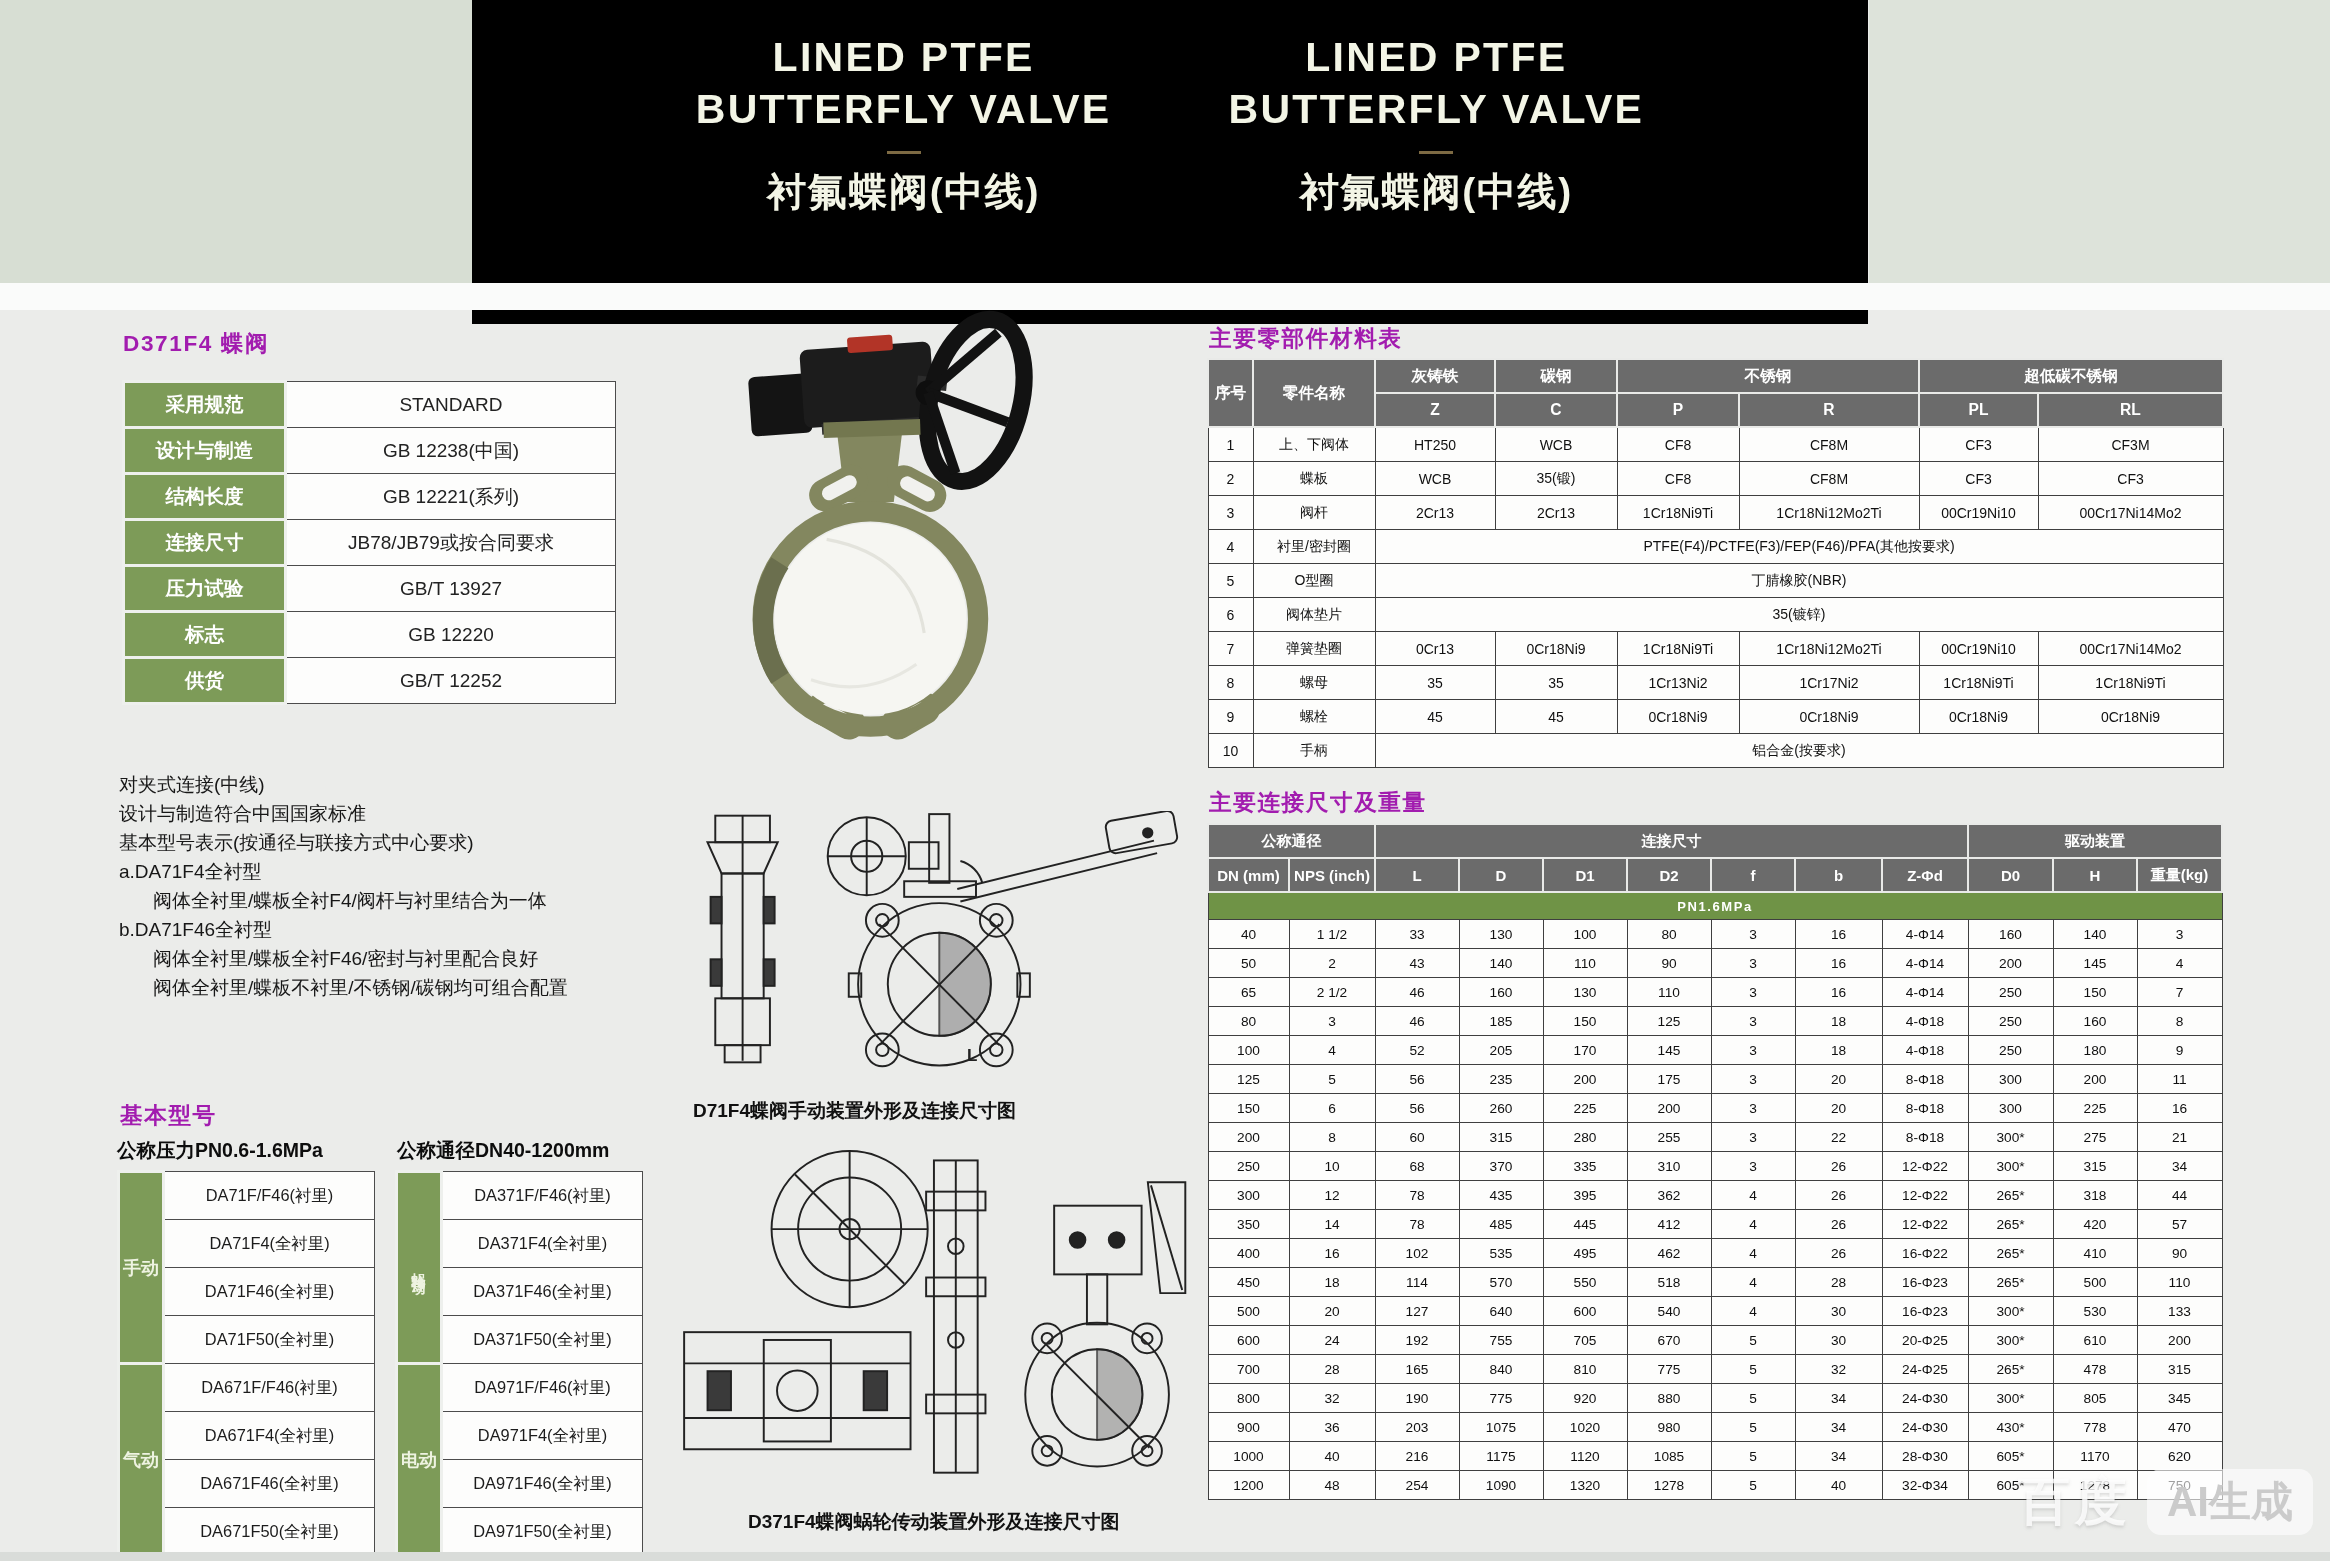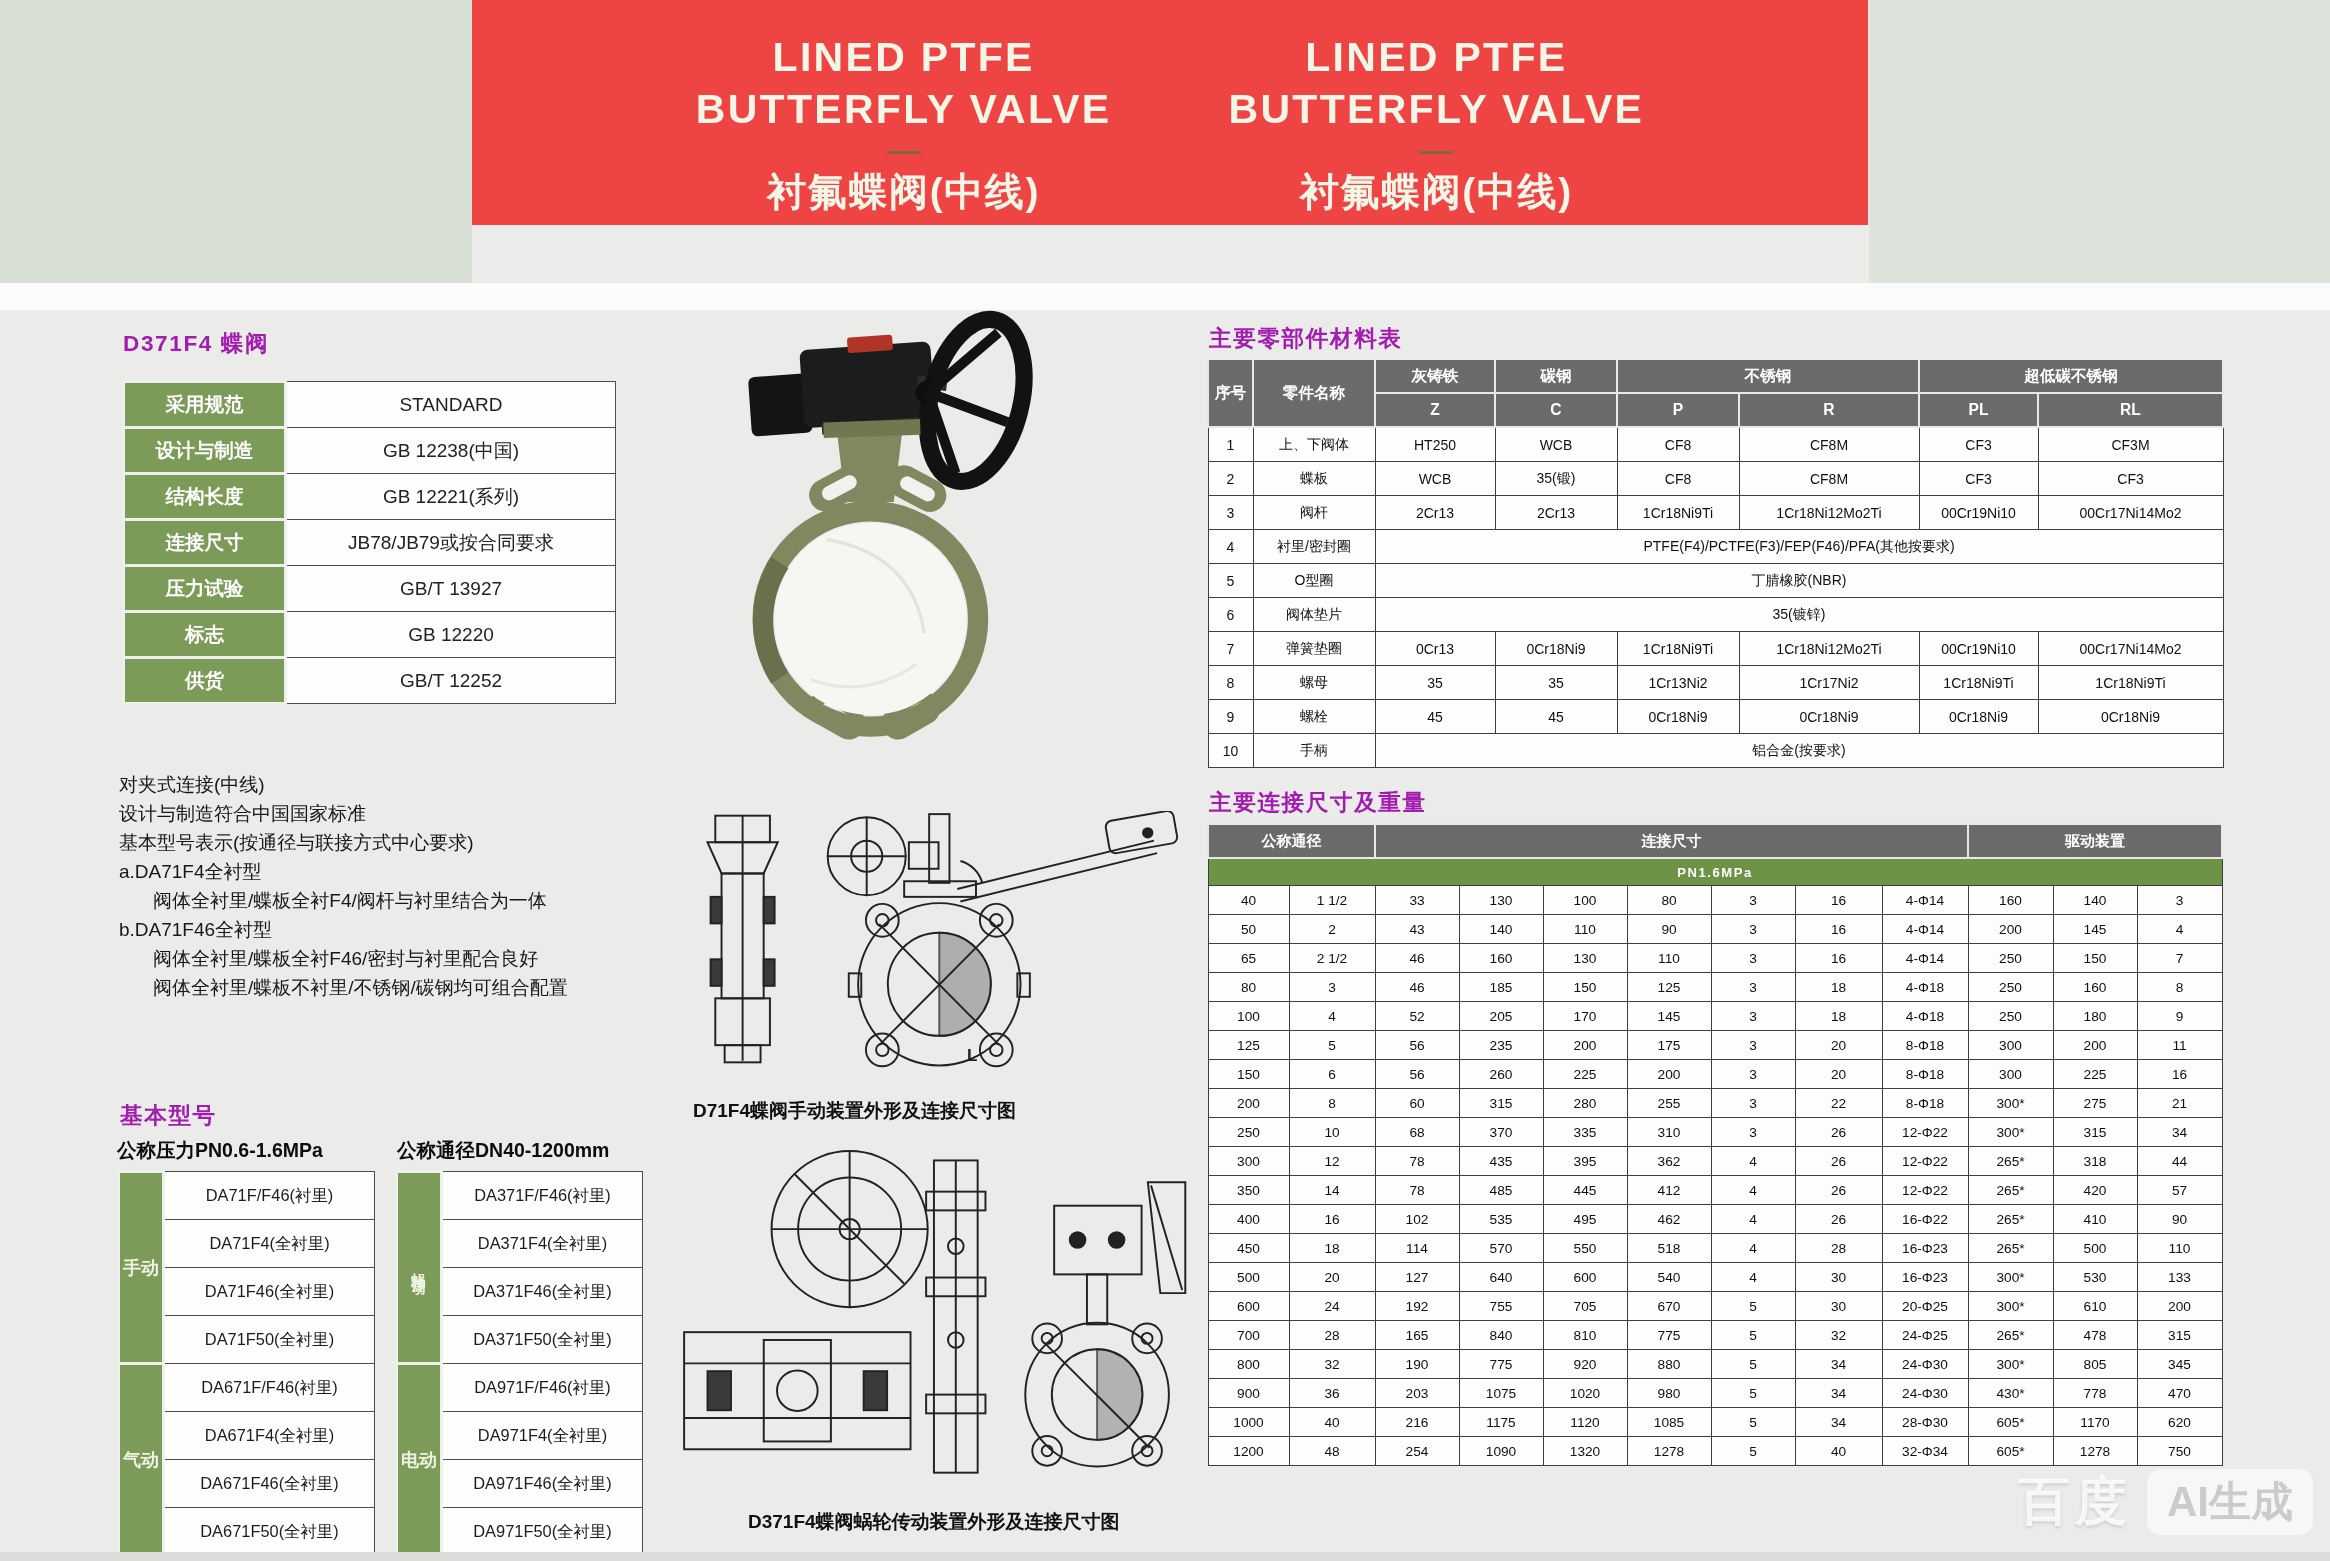--- a/index.html
+++ b/index.html
@@ -3,21 +3,21 @@
 <meta charset="utf-8">
 <style>
   html,body{margin:0;padding:0;background:#cfcfcf;}
   .page{position:relative;width:2330px;height:1562px;background:#ebecea;overflow:hidden;
         font-family:"Liberation Sans","DejaVu Sans",sans-serif;color:#151515;}
   .abs{position:absolute;}
 
   
   .pale-left{left:0;top:0;width:472px;height:283px;background:#d7ded3;}
   .pale-right{left:1869px;top:0;width:462px;height:283px;background:#dde3da;}
-  .band{left:472px;top:0;width:1396px;height:225px;background:#ef4444;
+  .band{left:472px;top:0;width:1396px;height:324px;background:#000000;
         display:flex;justify-content:center;gap:117px;}
   .title-col{padding-top:31px;text-align:center;color:#f3f5e6;}
   .t-en{font-size:41px;font-weight:bold;letter-spacing:2.3px;line-height:52px;white-space:pre-line;}
   .t-dash{margin:15.6px auto 11px;width:34px;border-top:3.9px solid #7d6a43;}
   .t-cn{font-size:39px;font-weight:bold;letter-spacing:1.6px;}
   .white-strip{left:0;top:283px;width:2330px;height:26.6px;background:#fafbfa;}
   .bottom-strip{left:0;top:1552px;width:2330px;height:9.4px;background:#d9dcd9;}
 
   .sec-title{font-size:22.6px;font-weight:bold;letter-spacing:1.6px;color:#a21caf;}
 
@@ -485,20 +485,34 @@
         <col style="width:85px">
         <col style="width:84px">
         <col style="width:85px">
     </colgroup>
     <thead>
       <tr>
         <th colspan="2">公称通径</th>
         <th colspan="7">连接尺寸</th>
         <th colspan="3">驱动装置</th>
       </tr>
+      <tr>
+        <th>DN (mm)</th>
+        <th>NPS (inch)</th>
+        <th>L</th>
+        <th>D</th>
+        <th>D1</th>
+        <th>D2</th>
+        <th>f</th>
+        <th>b</th>
+        <th>Z-Φd</th>
+        <th>D0</th>
+        <th>H</th>
+        <th>重量(kg)</th>
+      </tr>
     </thead>
     <tbody>
         <tr>
           <td colspan="12" class="pn">PN1.6MPa</td>
         </tr>
         <tr>
           <td>40</td>
           <td>1 1/2</td>
           <td>33</td>
           <td>130</td>

